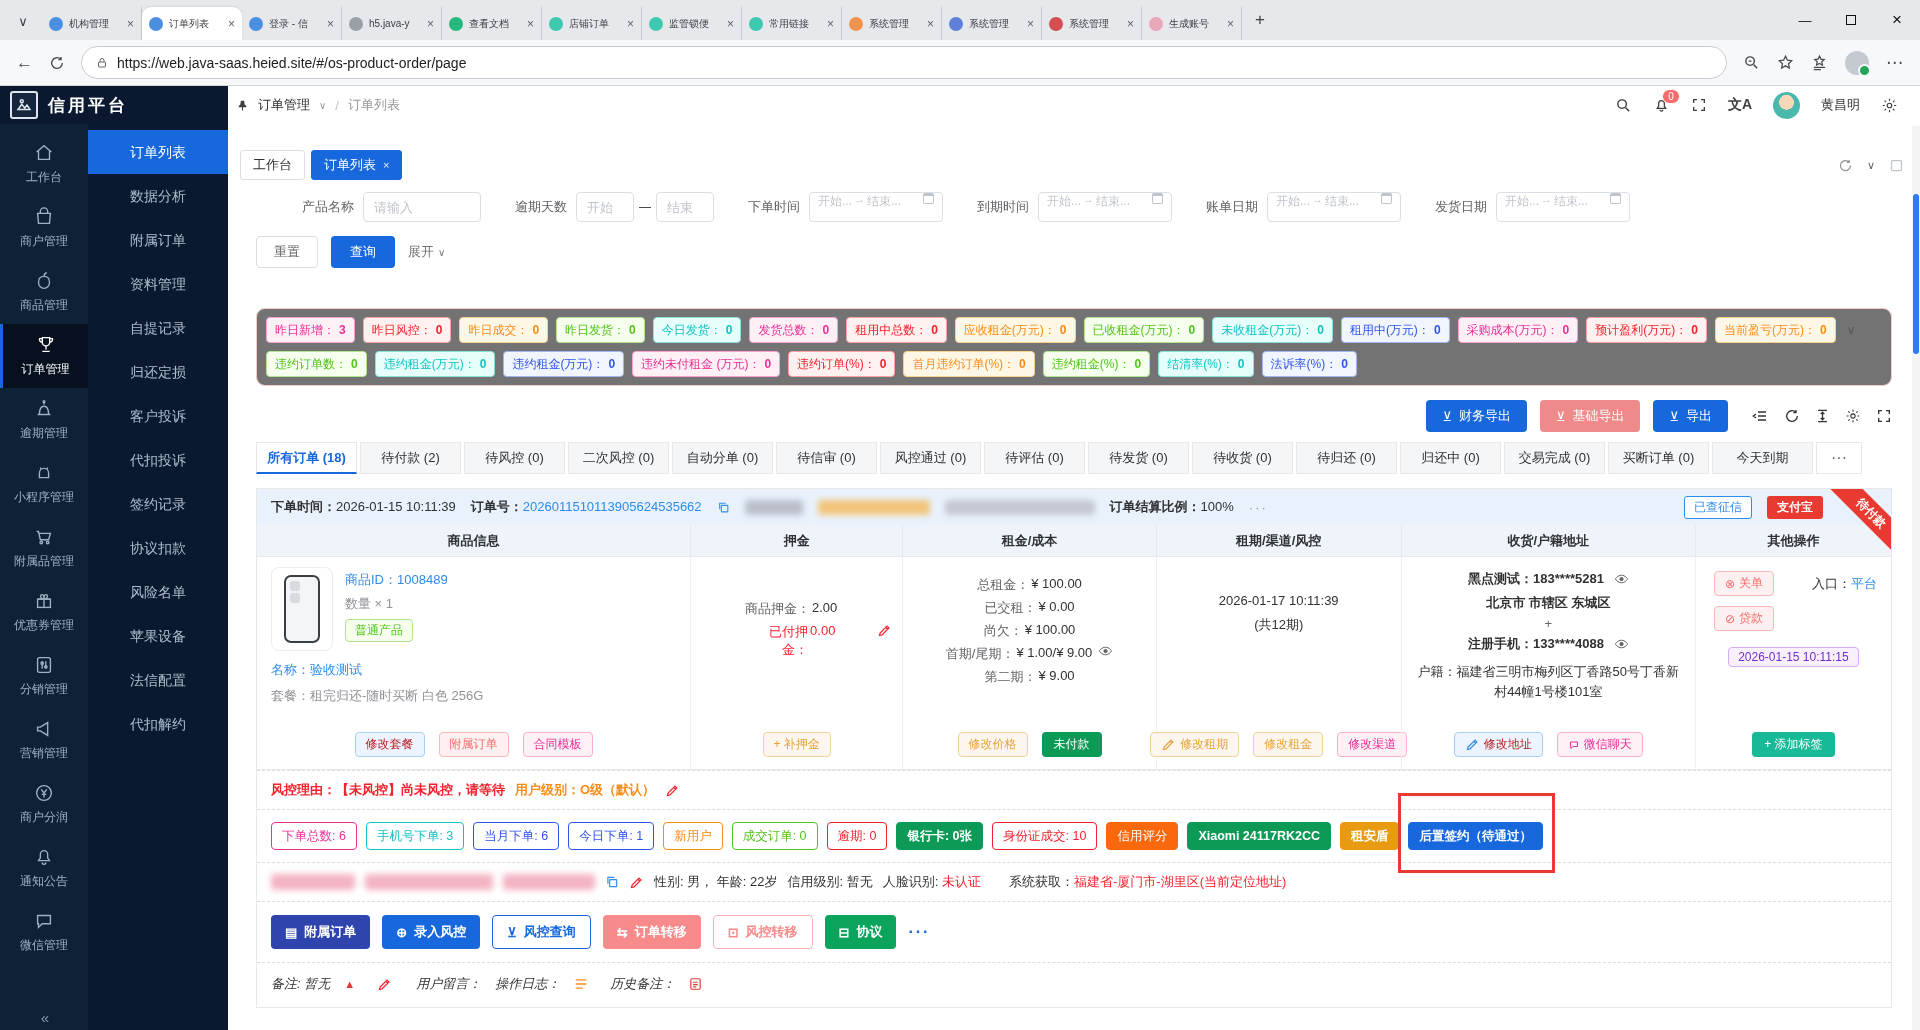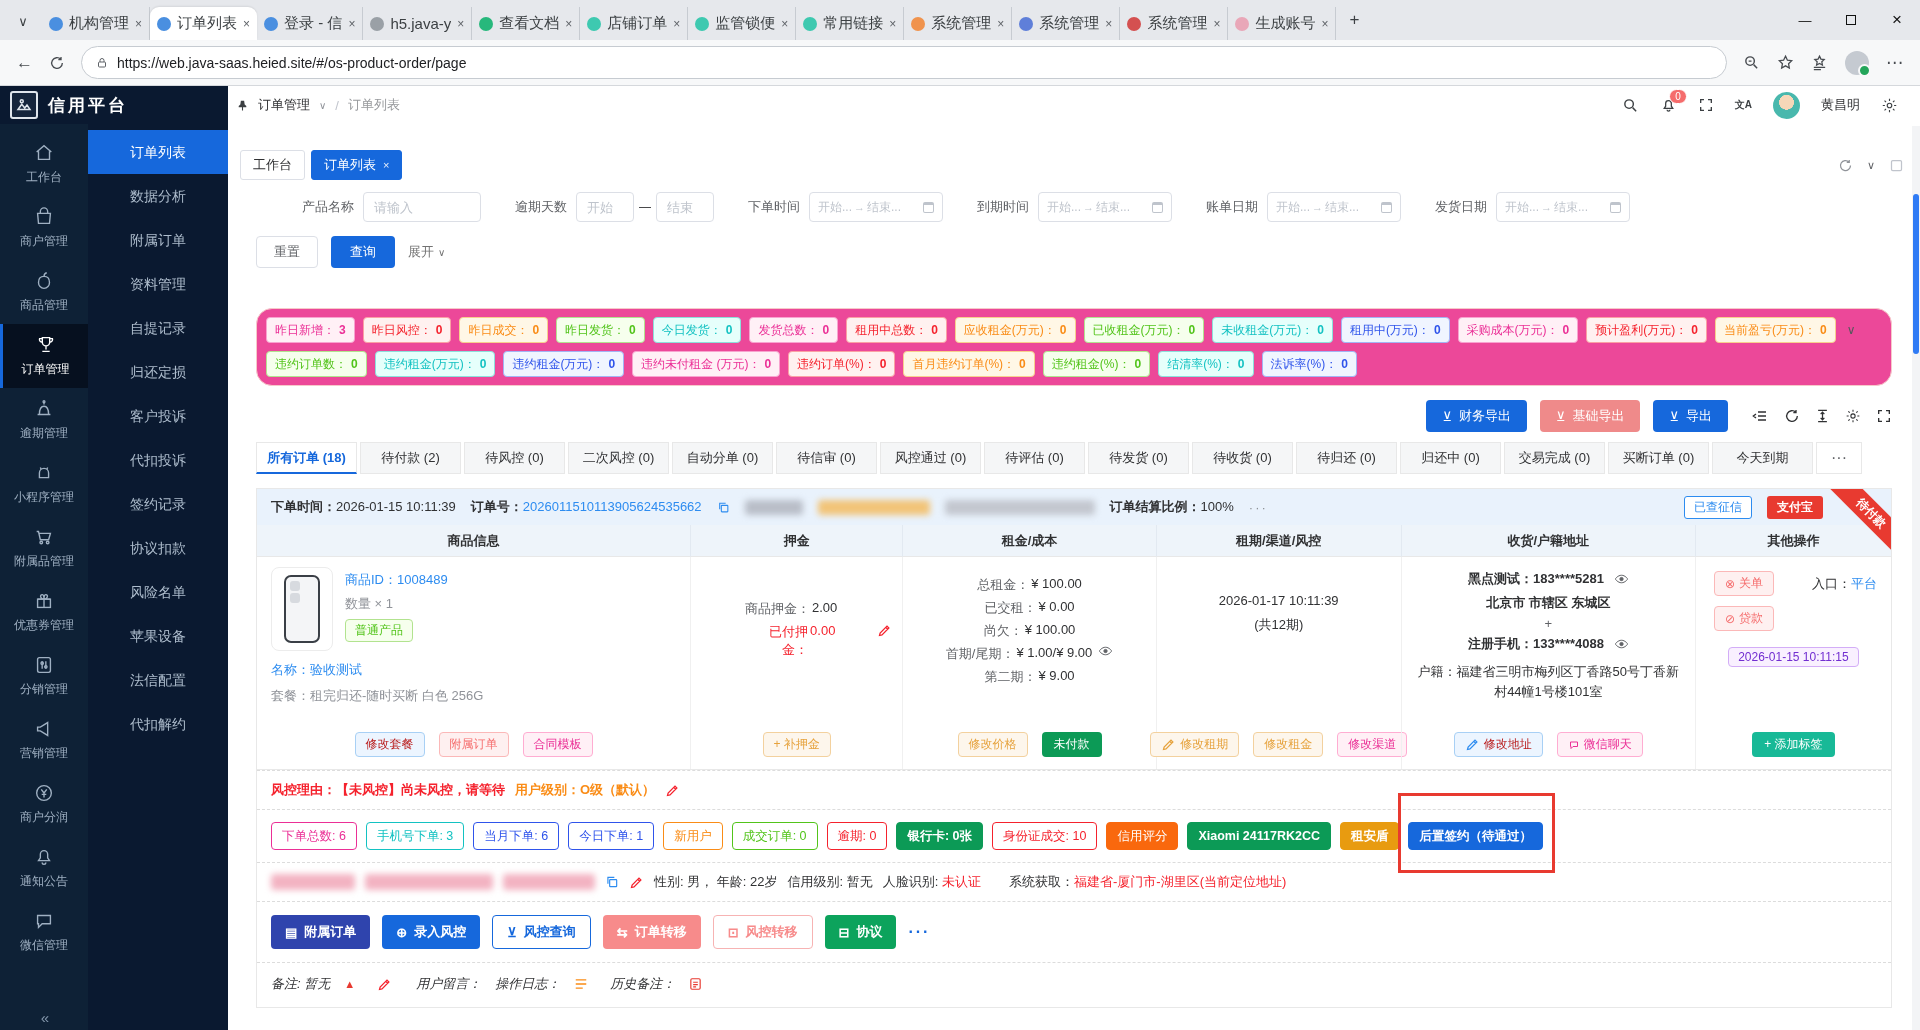--- a/index.html
+++ b/index.html
@@ -14,21 +14,21 @@
   .g-x::before{content:"×";} .g-min::before{content:"—";}
   .g-otimes::before{content:"⊗";} .g-oslash::before{content:"⊘";}
   .g-oplus::before{content:"⊕";} .g-grid4::before{content:"▤";}
   .g-veebar::before{content:"⊻";} .g-swap::before{content:"⇆";}
   .g-boxdot::before{content:"⊡";} .g-boxminus::before{content:"⊟";}
   .g-laquo::before{content:"«";} .g-arrow::before{content:"→";}
 
   
   .chrome-tabs { height:40px; background:#e6e8ec; display:flex; align-items:flex-end; padding-left:6px; }
   .tab-search { width:30px; height:28px; margin:0 4px 5px 2px; border-radius:6px; display:flex; align-items:center; justify-content:center; color:#3c4043; font-size:13px; }
-  .btab { flex:0 0 100px; height:33px; display:flex; align-items:center; gap:6px; padding:0 7px; border-radius:9px 9px 0 0; font-size:15px; color:#3c4043; position:relative; }
+  .btab { flex:0 0 100px; height:33px; display:flex; align-items:center; gap:6px; padding:0 7px; border-radius:9px 9px 0 0; font-size:10px; color:#3c4043; position:relative; }
   .btab:not(.active){ border-right:1px solid #c7cbd1; border-radius:0; }
   .btab.active { background:#fff; box-shadow:0 -1px 2px rgba(0,0,0,.08); }
   .fav { width:14px; height:14px; border-radius:50%; flex:none; }
   .f-blue{background:#4a8fe0;} .f-globe{background:#9aa0a6;} .f-green{background:#27b87c;}
   .f-teal{background:#3ec9b0;} .f-orange{background:#f0934d;} .f-blue2{background:#5f7fd9;}
   .f-red{background:#d45050;} .f-pink{background:#e9a7b8;}
   .btab .ttl { flex:1; overflow:hidden; white-space:nowrap; }
   .btab .x { font-size:12px; color:#5f6368; }
   .new-tab { width:28px; height:28px; margin:0 0 6px 4px; display:flex; align-items:center; justify-content:center; font-size:17px; color:#3c4043; }
   .win-ctrls { margin-left:auto; display:flex; align-self:stretch; }
@@ -81,31 +81,31 @@
   .content { flex:1; padding:0 28px; overflow:hidden; }
 
   
   .filter-row { display:flex; align-items:center; margin-top:12px; padding-left:46px; gap:34px; }
   .f-item { display:flex; align-items:center; }
   .f-label { font-size:13px; color:#606266; margin-right:9px; white-space:nowrap; }
   input.f-input { width:118px; height:30px; border:1px solid #dcdfe6; border-radius:4px; padding:0 10px; font-size:13px; color:#303133; outline:none; }
   input.f-input::placeholder { color:#bfc4cc; }
   input.f-small { width:58px; }
   .f-dashwrap { margin:0 5px; color:#303133; font-size:12px; }
-  .f-date { width:134px; height:30px; border:1px solid #dcdfe6; border-radius:4px; padding:0 8px; font-size:12px; color:#bfc4cc; display:flex; align-items:center; gap:2px; }
+  .f-date { width:134px; height:30px; border:1px solid #dcdfe6; border-radius:4px; padding:0 8px; font-size:12px; color:#bfc4cc; display:flex; align-items:flex-start; gap:2px; }
   .f-date .g-arrow { font-size:11px; }
   .cal-ic { width:11px; height:11px; border:1px solid #bfc4cc; border-top:3px solid #bfc4cc; border-radius:2px; margin-left:auto; }
   .filter-btns { display:flex; justify-content:flex-start; align-items:center; gap:13px; margin-top:14px; padding-right:12px; }
   .btn-default { height:32px; padding:0 17px; border:1px solid #dcdfe6; border-radius:4px; font-size:13px; color:#606266; background:#fff; display:flex; align-items:center; }
   .btn-primary { height:32px; padding:0 19px; border-radius:4px; font-size:13px; color:#fff; background:#1668dc; border:none; display:flex; align-items:center; }
   .link-expand { color:#737373; font-size:13px; display:flex; align-items:center; gap:4px; }
   .link-expand .g-chevdown { font-size:10px; }
 
   
-  .stats { margin-top:40px; background:#ec4899; border:1px solid #f6c9c9; border-radius:16px; padding:8px 9px; display:flex; flex-direction:column; gap:8px; }
+  .stats { margin-top:40px; background:#737373; border:1px solid #f6c9c9; border-radius:9px; padding:8px 9px; display:flex; flex-direction:column; gap:8px; }
   .stat-row { display:flex; gap:8px; align-items:center; white-space:nowrap; }
   .sbadge { height:26px; display:inline-flex; align-items:center; padding:0 8px; border-radius:4px; font-size:12px; border:1px solid; background:#fff; }
   .sbadge .v { margin-left:4px; font-weight:bold; }
   .t-pink  { color:#eb2f96; border-color:#f8a3cf; background:#fff0f6; }
   .t-red   { color:#f5222d; border-color:#fba0a4; background:#fff1f0; }
   .t-orange{ color:#fa8c16; border-color:#f8cf8d; background:#fff7e6; }
   .t-green { color:#52c41a; border-color:#b2e38f; background:#f6ffed; }
   .t-cyan  { color:#13c2c2; border-color:#8ce0dc; background:#e6fffb; }
   .t-blue  { color:#2f54eb; border-color:#a3b4f5; background:#f0f5ff; }
   .stats-chev { color:#55585c; font-size:12px; margin-left:3px; }
@@ -500,21 +500,21 @@
           <svg width="17" height="17" viewBox="0 0 24 24" fill="none" stroke="#3c4043" stroke-width="1.8">
               <path d="M6 16h12l-2-3V9a4 4 0 0 0-8 0v4zM10 18a2 2 0 0 0 4 0"></path>
             </svg>
           <span class="badge0">0</span>
         </span>
         <span class="mini-ic">
           <svg width="16" height="16" viewBox="0 0 24 24" fill="none" stroke="#3c4043" stroke-width="2">
               <path d="M9 4H4v5M15 4h5v5M9 20H4v-5M15 20h5v-5"></path>
             </svg>
           </span>
-        <span style="font-size:10px;font-weight:bold;color:#3c4043;">文A</span>
+        <span style="font-size:14px;font-weight:bold;color:#3c4043;">文A</span>
         <span class="h-avatar"></span>
         <span class="h-name">黄昌明</span>
         <span class="mini-ic">
           <svg width="17" height="17" viewBox="0 0 24 24" fill="none" stroke="#3c4043" stroke-width="1.6">
               <circle cx="12" cy="12" r="3.2"></circle>
               <path d="M12 2.5v3M12 18.5v3M2.5 12h3M18.5 12h3M5 5l2.1 2.1M16.9 16.9L19 19M19 5l-2.1 2.1M7.1 16.9L5 19"></path>
             </svg>
           </span>
       </div>
     </div>

